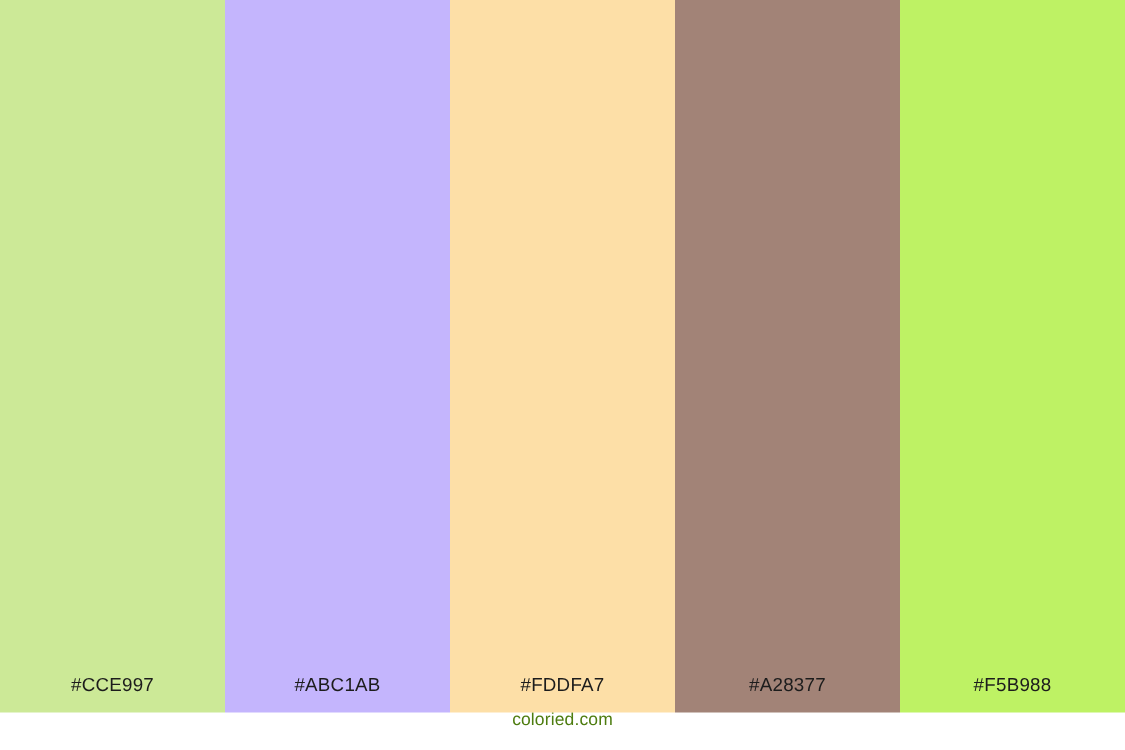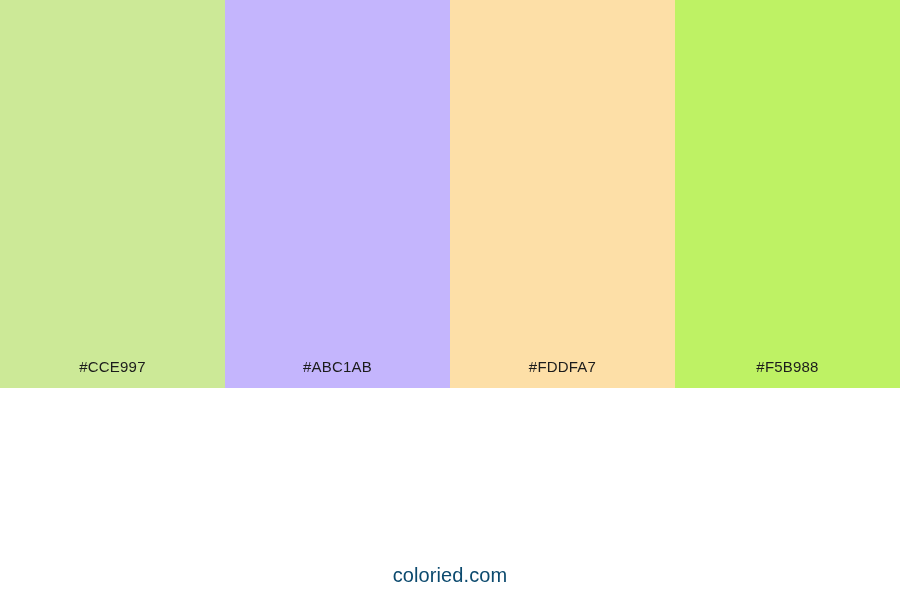--- a/index.html
+++ b/index.html
@@ -27,21 +27,21 @@
   .swatch-band {
     width: 900px;
     height: 550px;
     display: flex;
     flex-direction: row;
     flex: 0 0 550px;
   }
 
   .swatch {
     flex: 1 1 20%;
-    height: 388px;
+    height: 570px;
     position: relative;
     display: flex;
     align-items: flex-end;
     justify-content: center;
     box-sizing: border-box;
   }
 
   .swatch-label {
     font-size: 15px;
     line-height: 1;
@@ -58,23 +58,23 @@
     width: 900px;
     height: 50px;
     flex: 0 0 50px;
     background: #ffffff;
     display: flex;
     align-items: center;
     justify-content: center;
   }
 
   .footer-credit {
-    font-size: 20px;
+    font-size: 14px;
     line-height: 1;
-    color: #0c4a6e;
+    color: #4d7c0f;
     letter-spacing: 0.1px;
     white-space: nowrap;
     user-select: none;
   }
 </style>
 </head>
 <body>
 
 <div class="palette-page">
 
@@ -85,20 +85,23 @@
     </div>
 
     <div class="swatch" style="background-color: #c4b5fd;">
       <span class="swatch-label">#ABC1AB</span>
     </div>
 
     <div class="swatch" style="background-color: rgb(253, 223, 167);">
       <span class="swatch-label">#FDDFA7</span>
     </div>
 
+    <div class="swatch" style="background-color: rgb(162, 131, 119);">
+      <span class="swatch-label">#A28377</span>
+    </div>
 
     <div class="swatch" style="background-color: #bef264;">
       <span class="swatch-label">#F5B988</span>
     </div>
 
   </div>
 
   <div class="footer">
     <span class="footer-credit">coloried.com</span>
   </div>

